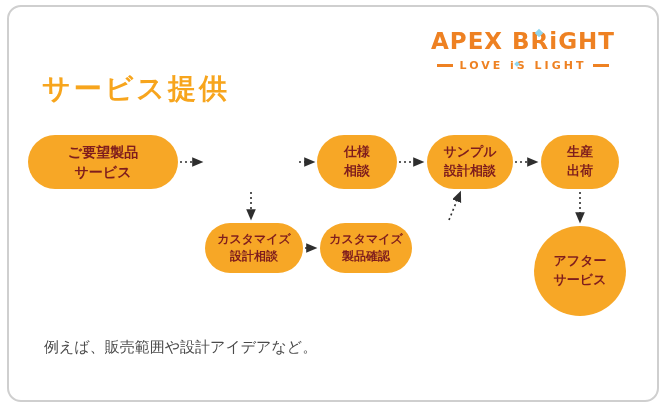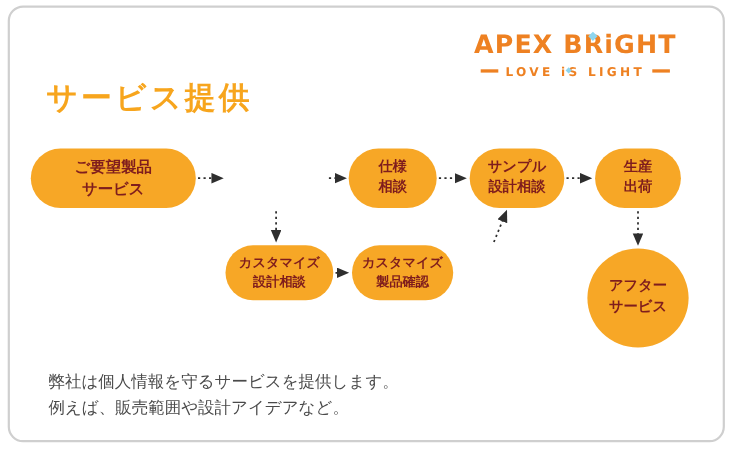--- a/index.html
+++ b/index.html
@@ -120,17 +120,16 @@
     <span>カスタマイズ</span>
     <span>製品確認</span>
   </div>
   <div class="node n8">
     <span>アフター</span>
     <span>サービス</span>
   </div>
 
   <div class="note">
     <div class="note-lines">
-      <div>弊社は個人情報を守るサービスを提供します。</div>
       <div>例えば、販売範囲や設計アイデアなど。</div>
     </div>
   </div>
 </div>
 
 </body></html>

